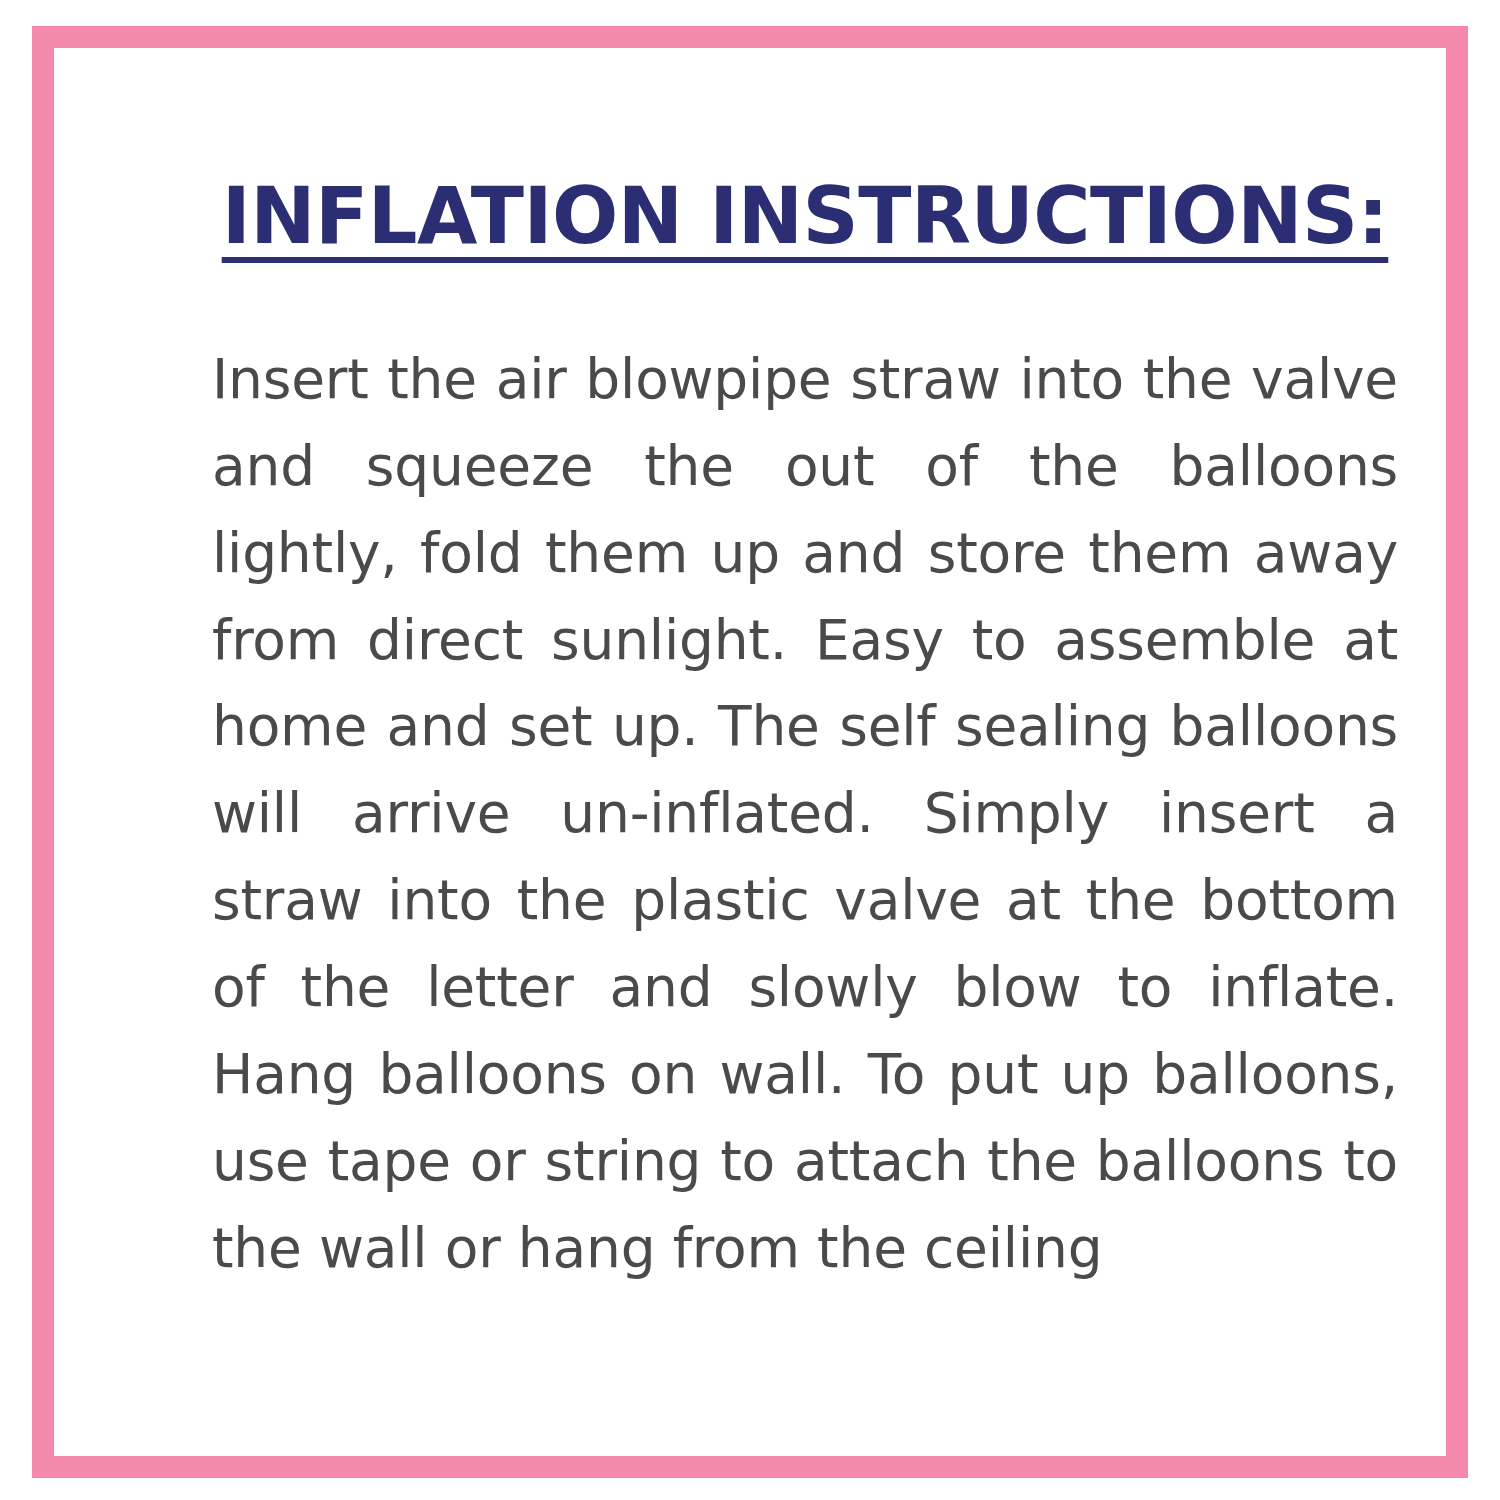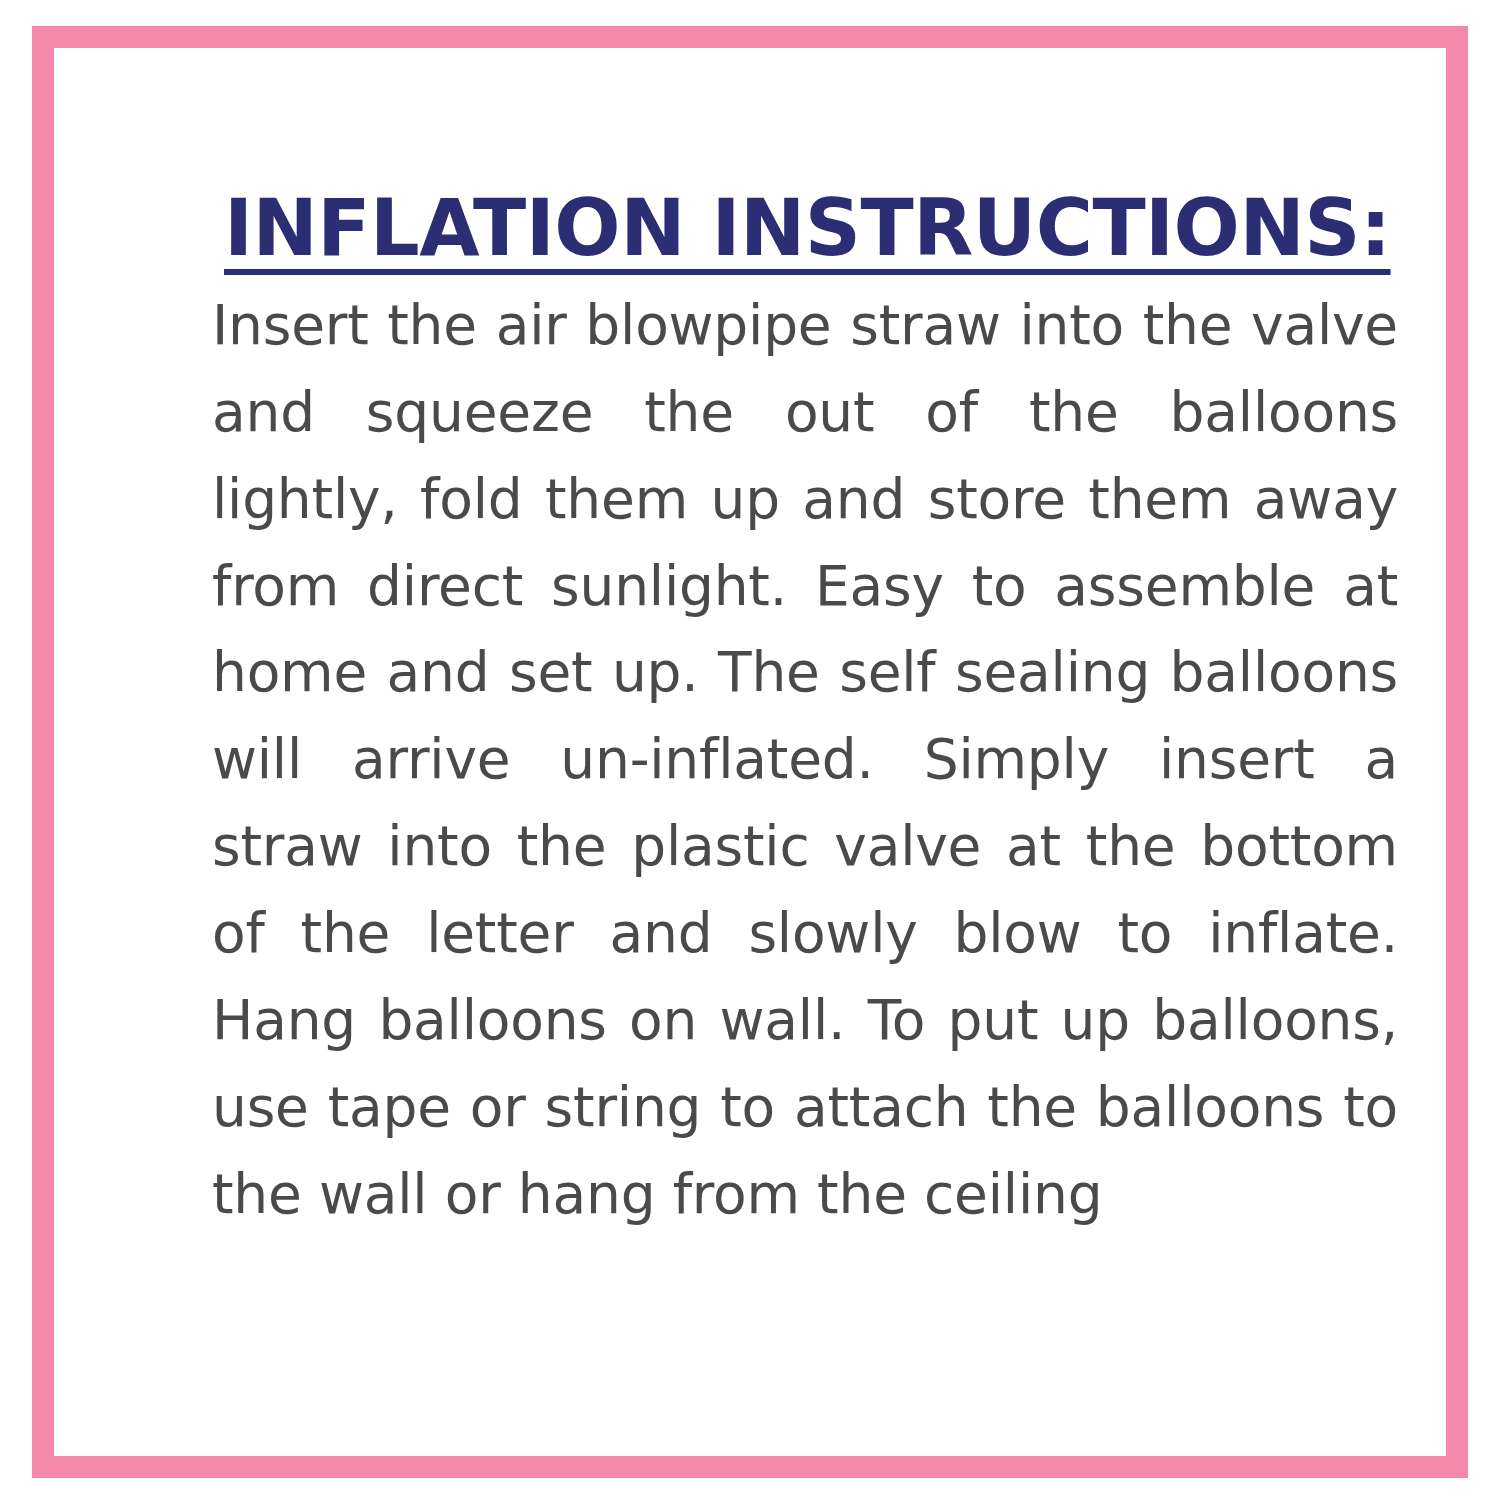--- a/index.html
+++ b/index.html
@@ -40,25 +40,26 @@
     font-family: "DejaVu Sans", sans-serif;
     font-weight: bold;
     font-size: 78px;
     line-height: 1.05;
     color: #2B2E72;
     text-align: center;
     text-decoration: underline;
     text-underline-offset: 14px;
     text-decoration-thickness: 6px;
     letter-spacing: -0.5px;
-    margin: 12px;
+    margin: 0;
     white-space: nowrap;
   }
   .body-text {
     margin: 0;
+    padding-top: 78px;
     font-family: "DejaVu Sans", sans-serif;
     font-size: 55px;
     line-height: 1.58;
     color: #4A4A4A;
     text-align: justify;
     text-justify: inter-word;
     letter-spacing: -0.2px;
   }
 </style>
 </head>

